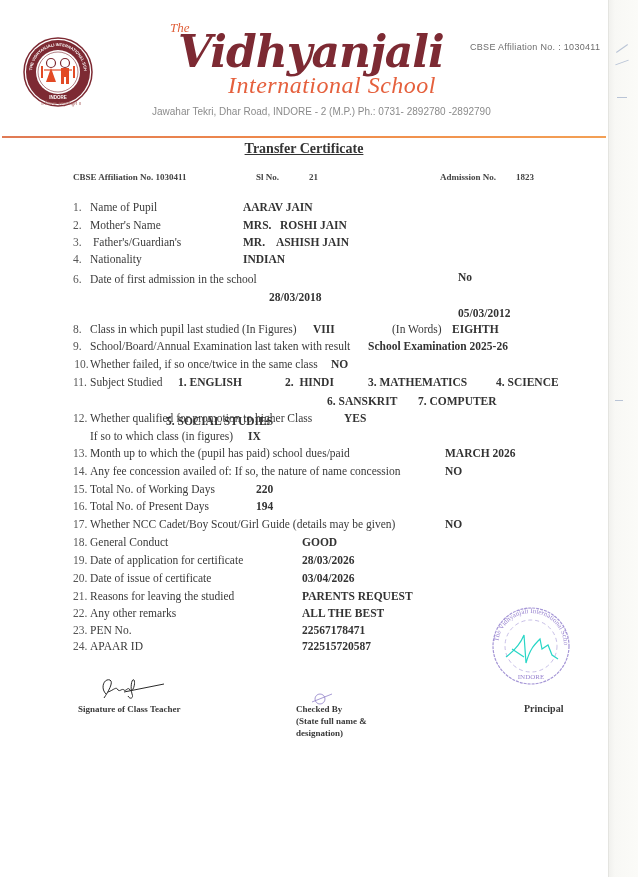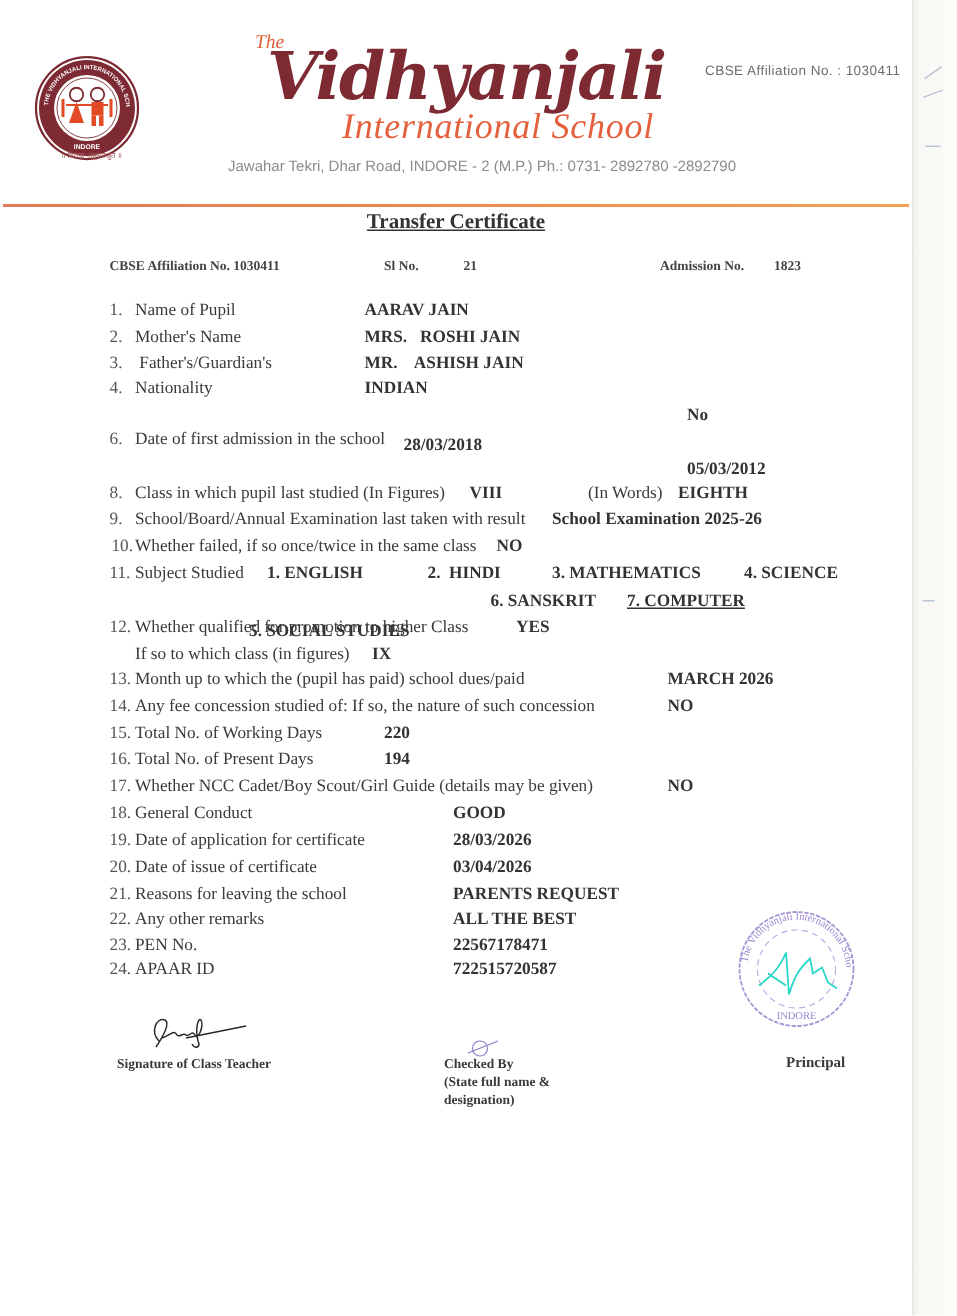--- a/index.html
+++ b/index.html
@@ -125,21 +125,21 @@
   <div class="val" style="left:243px;top:219px;white-space:pre;">MRS.   ROSHI JAIN</div>
 
   <div class="row" style="left:73px;top:236px;white-space:pre;"><span class="num" style="width:17px">3.</span><span> Father's/Guardian's</span></div>
   <div class="val" style="left:243px;top:236px;white-space:pre;">MR.    ASHISH JAIN</div>
 
   <div class="row" style="left:73px;top:253px;"><span class="num" style="width:17px">4.</span><span>Nationality</span></div>
   <div class="val" style="left:243px;top:253px;">INDIAN</div>
 
   <div class="val" style="left:458px;top:271px;">No</div>
 
-  <div class="row" style="left:73px;top:287px;"><span class="num" style="width:17px">6.</span><span>Date of first admission in the school</span></div>
+  <div class="row" style="left:73px;top:273px;"><span class="num" style="width:17px">6.</span><span>Date of first admission in the school</span></div>
   <div class="val" style="left:269px;top:291px;">28/03/2018</div>
 
   <div class="val" style="left:458px;top:307px;">05/03/2012</div>
 
   <div class="row" style="left:73px;top:323px;"><span class="num" style="width:17px">8.</span><span>Class in which pupil last studied (In Figures)</span></div>
   <div class="val" style="left:313px;top:323px;">VIII</div>
   <div class="row" style="left:392px;top:323px;">(In Words)</div>
   <div class="val" style="left:452px;top:323px;">EIGHTH</div>
 
   <div class="row" style="left:73px;top:340px;"><span class="num" style="width:17px">9.</span><span>School/Board/Annual Examination last taken with result</span></div>
@@ -148,52 +148,52 @@
   <div class="row" style="left:73px;top:358px;text-align:center;"><span class="num" style="width:17px">10.</span><span>Whether failed, if so once/twice in the same class</span></div>
   <div class="val" style="left:331px;top:358px;">NO</div>
 
   <div class="row" style="left:73px;top:376px;"><span class="num" style="width:17px">11.</span><span>Subject Studied</span></div>
   <div class="val" style="left:178px;top:376px;">1. ENGLISH</div>
   <div class="val" style="left:285px;top:376px;white-space:pre;">2.  HINDI</div>
   <div class="val" style="left:368px;top:376px;">3. MATHEMATICS</div>
   <div class="val" style="left:496px;top:376px;">4. SCIENCE</div>
   <div class="val" style="left:166px;top:395px;margin-top:20px;">5. SOCIAL STUDIES</div>
   <div class="val" style="left:327px;top:395px;">6. SANSKRIT</div>
-  <div class="val" style="left:418px;top:395px;text-decoration:underline;">7. COMPUTER</div>
+  <div class="val" style="left:418px;top:395px;">7. COMPUTER</div>
 
   <div class="row" style="left:73px;top:412px;"><span class="num" style="width:17px">12.</span><span>Whether qualified for promotion to higher Class</span></div>
   <div class="val" style="left:344px;top:412px;">YES</div>
   <div class="row" style="left:90px;top:430px;">If so to which class (in figures)</div>
   <div class="val" style="left:248px;top:430px;">IX</div>
 
   <div class="row" style="left:73px;top:447px;"><span class="num" style="width:17px">13.</span><span>Month up to which the (pupil has paid) school dues/paid</span></div>
   <div class="val" style="left:445px;top:447px;">MARCH 2026</div>
 
-  <div class="row" style="left:73px;top:465px;"><span class="num" style="width:17px">14.</span><span>Any fee concession studied of: If so, the nature of such concession</span></div>
+  <div class="row" style="left:73px;top:465px;"><span class="num" style="width:17px">14.</span><span>Any fee concession availed of: If so, the nature of name concession</span></div>
   <div class="val" style="left:445px;top:465px;">NO</div>
 
   <div class="row" style="left:73px;top:483px;"><span class="num" style="width:17px">15.</span><span>Total No. of Working Days</span></div>
   <div class="val" style="left:256px;top:483px;">220</div>
 
   <div class="row" style="left:73px;top:500px;"><span class="num" style="width:17px">16.</span><span>Total No. of Present Days</span></div>
   <div class="val" style="left:256px;top:500px;">194</div>
 
   <div class="row" style="left:73px;top:518px;"><span class="num" style="width:17px">17.</span><span>Whether NCC Cadet/Boy Scout/Girl Guide (details may be given)</span></div>
   <div class="val" style="left:445px;top:518px;">NO</div>
 
   <div class="row" style="left:73px;top:536px;"><span class="num" style="width:17px">18.</span><span>General Conduct</span></div>
   <div class="val" style="left:302px;top:536px;">GOOD</div>
 
   <div class="row" style="left:73px;top:554px;"><span class="num" style="width:17px">19.</span><span>Date of application for certificate</span></div>
   <div class="val" style="left:302px;top:554px;">28/03/2026</div>
 
   <div class="row" style="left:73px;top:572px;"><span class="num" style="width:17px">20.</span><span>Date of issue of certificate</span></div>
   <div class="val" style="left:302px;top:572px;">03/04/2026</div>
 
-  <div class="row" style="left:73px;top:590px;"><span class="num" style="width:17px">21.</span><span>Reasons for leaving the school</span></div>
+  <div class="row" style="left:73px;top:590px;"><span class="num" style="width:17px">21.</span><span>Reasons for leaving the studied</span></div>
   <div class="val" style="left:302px;top:590px;">PARENTS REQUEST</div>
 
   <div class="row" style="left:73px;top:607px;"><span class="num" style="width:17px">22.</span><span>Any other remarks</span></div>
   <div class="val" style="left:302px;top:607px;">ALL THE BEST</div>
 
   <div class="row" style="left:73px;top:624px;"><span class="num" style="width:17px">23.</span><span>PEN No.</span></div>
   <div class="val" style="left:302px;top:624px;">22567178471</div>
 
   <div class="row" style="left:73px;top:640px;"><span class="num" style="width:17px">24.</span><span>APAAR ID</span></div>
   <div class="val" style="left:302px;top:640px;">722515720587</div>

